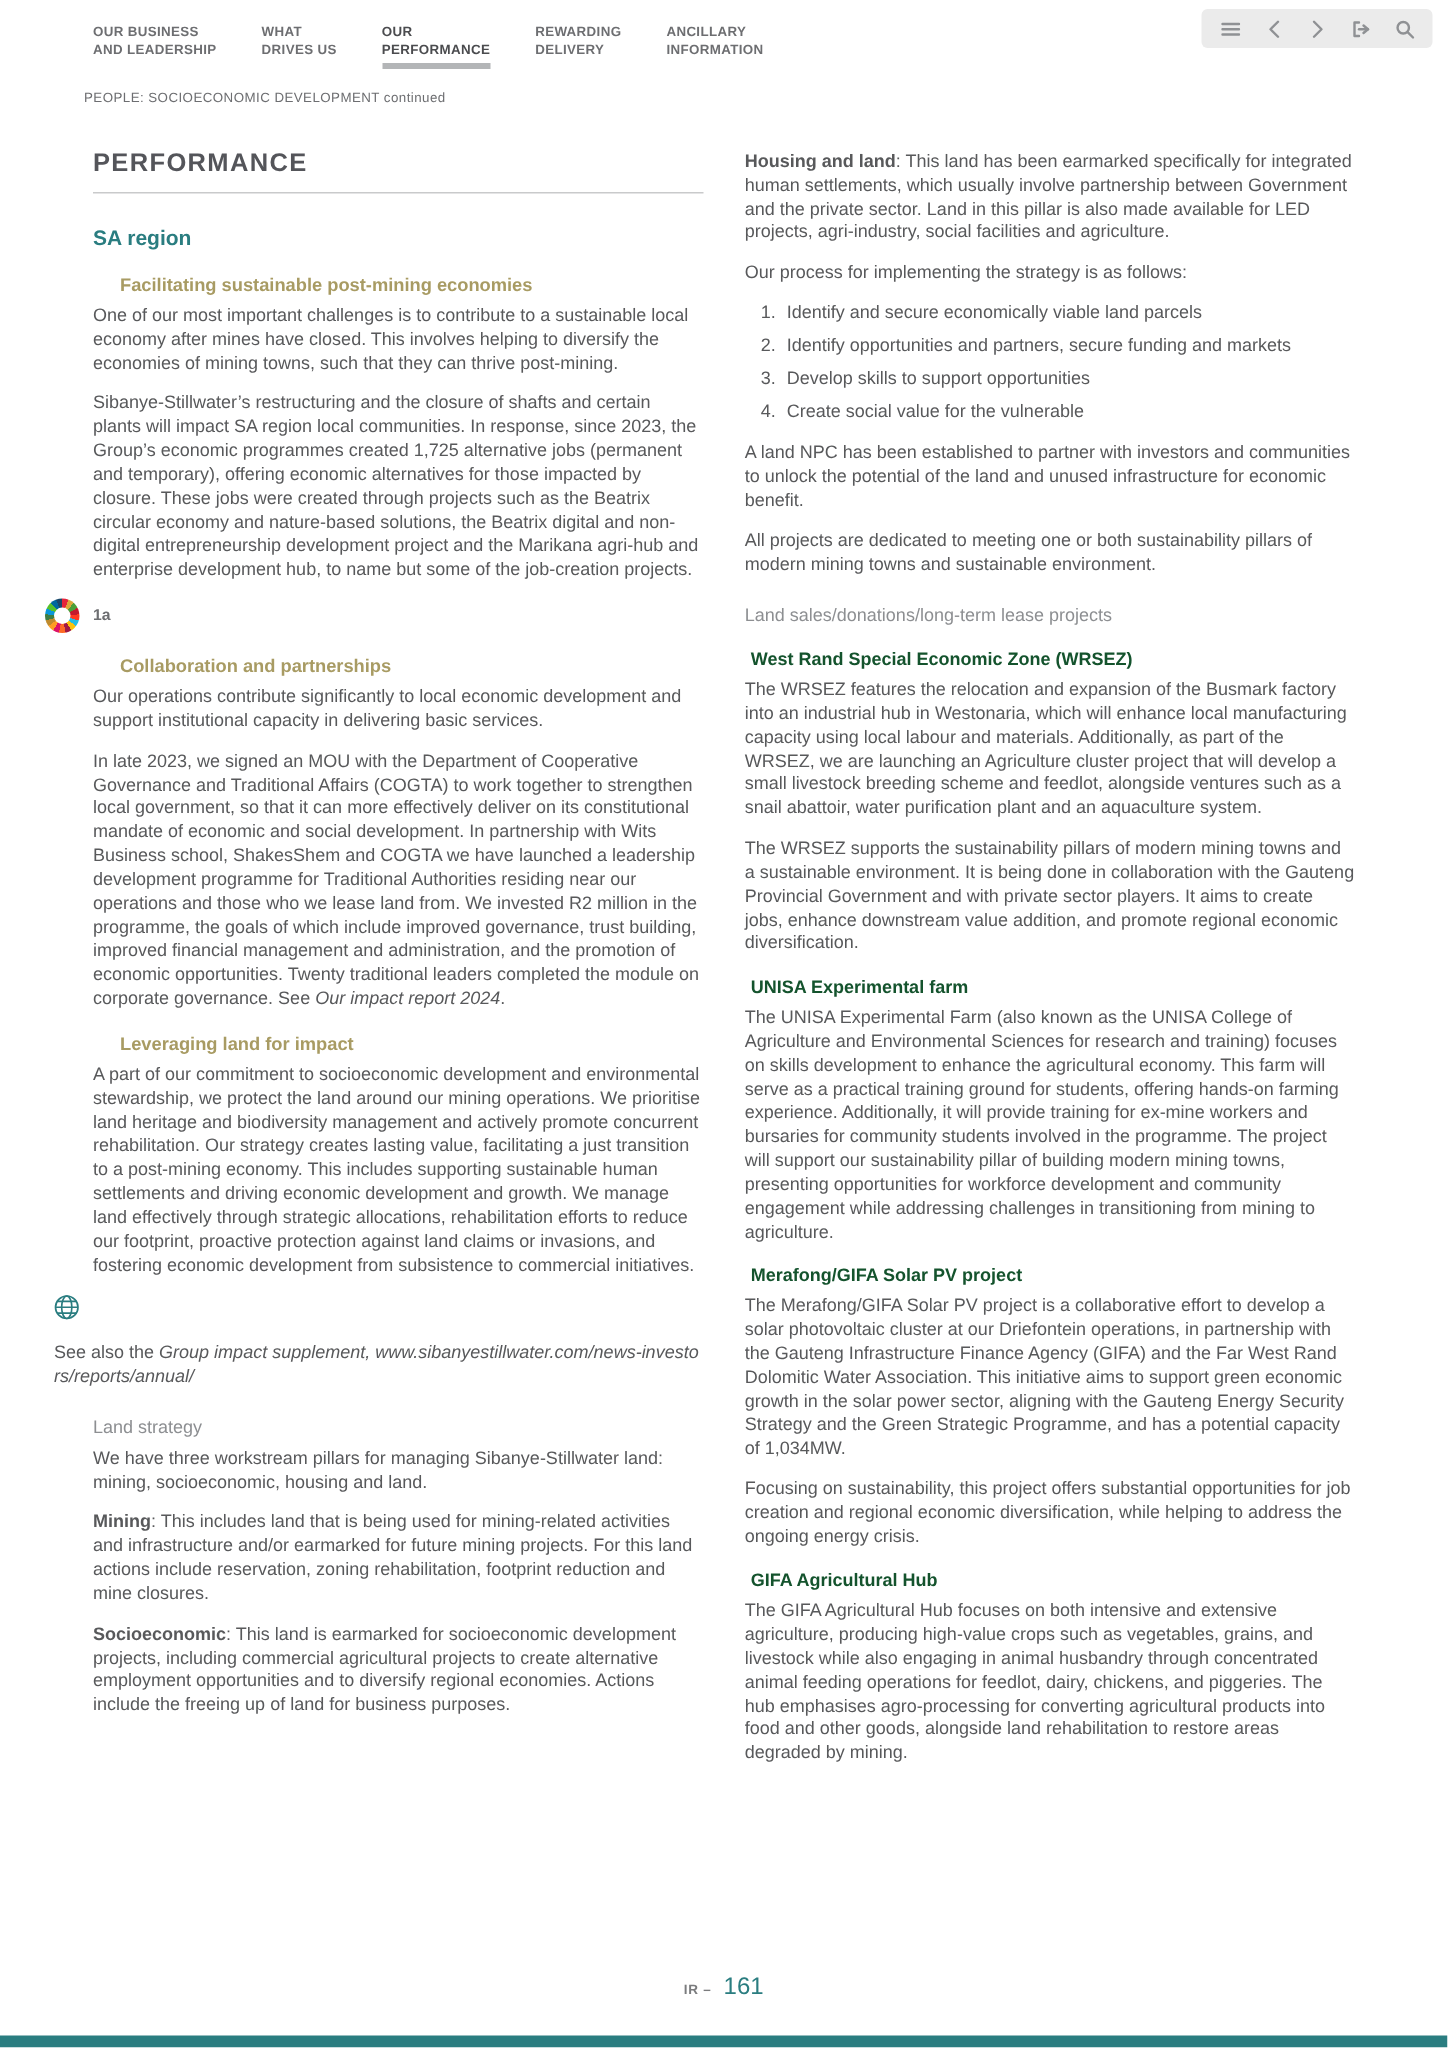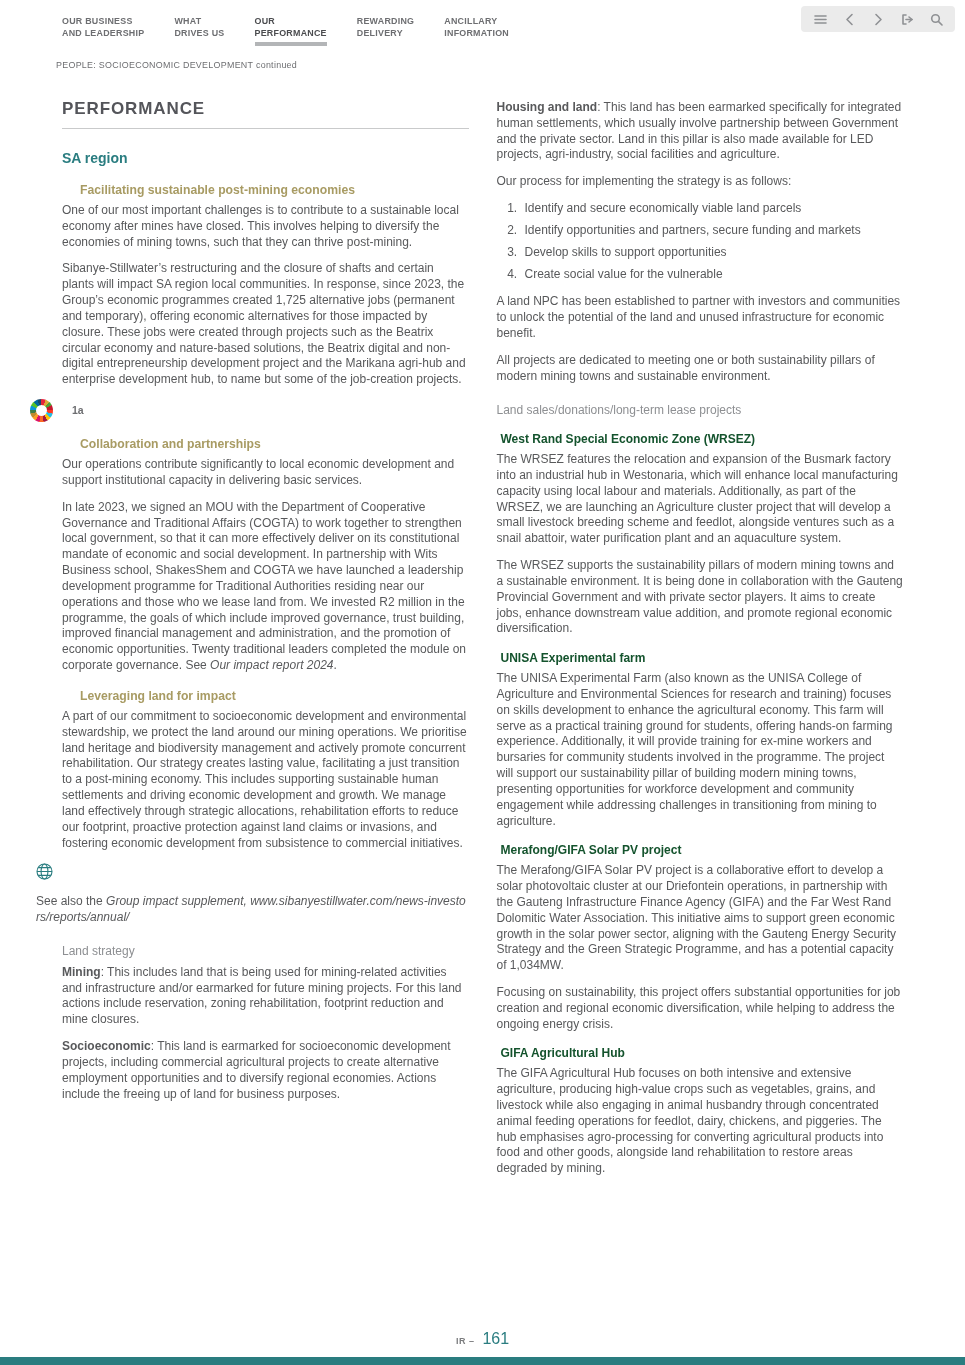--- a/index.html
+++ b/index.html
@@ -33,38 +33,38 @@
   h4.teal { font-size:12px; font-weight:700; color:#14532d; margin:14px 0 4px 4px; }
 
   p { margin:0 0 11px 0; }
   p b { font-weight:700; }
   .first-gap { margin-top:2px; }
 
   ol.steps { margin:0 0 12px 0; padding-left:24px; }
   ol.steps li { margin-bottom:6px; padding-left:4px; }
 
   
-  .sdg-row { display:flex; align-items:center; gap:19px; margin:4px 0 10px -32px; }
+  .sdg-row { display:flex; align-items:center; gap:9px; margin:4px 0 10px -32px; }
   .sdg-wheel { width:23px; height:23px; border-radius:50%; position:relative; flex:0 0 auto;
     background:conic-gradient(#e5243b 0 21deg,#dda63a 21deg 42deg,#4c9f38 42deg 63deg,#c5192d 63deg 85deg,
       #ff3a21 85deg 106deg,#26bde2 106deg 127deg,#fcc30b 127deg 148deg,#a21942 148deg 169deg,
       #fd6925 169deg 191deg,#dd1367 191deg 212deg,#fd9d24 212deg 233deg,#bf8b2e 233deg 254deg,
       #3f7e44 254deg 275deg,#0a97d9 275deg 296deg,#56c02b 296deg 318deg,#00689d 318deg 339deg,#19486a 339deg 360deg); }
   .sdg-wheel::after { content:""; position:absolute; left:6px; top:6px; width:11px; height:11px; border-radius:50%; background:#fff; }
   .sdg-label { font-size:10.5px; font-weight:700; color:#6d6e71; }
 
   
   .seealso-row { display:flex; align-items:flex-start; gap:9px; margin:6px 0 14px -26px;flex-direction:column; }
   .globe { flex:0 0 auto; margin-top:1px; }
   .seealso-text { font-size:12px; }
   .seealso-text i { font-style:italic; }
   .url { word-break:break-all; }
 
   
-  .footer { position:absolute; left:0; right:0; bottom:16px; display:flex; align-items:baseline; justify-content:center; gap:8px;margin-top:40px; }
+  .footer { position:absolute; left:0; right:0; bottom:30px; display:flex; align-items:baseline; justify-content:center; gap:8px;margin-top:40px; }
   .footer .ir { font-size:9px; font-weight:700; letter-spacing:.5px; color:#7b7c7e; }
   .footer .pagenum { font-size:16px; color:#2a7d80; }
   .bottom-bar { position:absolute; left:0; right:0; bottom:0; height:8px; background:#2a7d80; }
 </style>
 </head>
 <body>
 
 <header class="topbar">
   <nav class="nav">
     <div class="nav-item">
@@ -153,20 +153,21 @@
         <svg width="17" height="17" viewBox="0 0 17 17" fill="none" stroke="#2a7d80" stroke-width="1.1">
           <circle cx="8.5" cy="8.5" r="7.5"></circle>
           <ellipse cx="8.5" cy="8.5" rx="3.4" ry="7.5"></ellipse>
           <path d="M1 8.5h15M2.2 4.6h12.6M2.2 12.4h12.6"></path>
         </svg>
       </span>
       <span class="seealso-text"><span>See also the </span><i>Group impact supplement</i><i>, </i><i class="url">www.sibanyestillwater.com/news-investors/reports/annual/</i></span>
     </div>
 
     <h3 class="gray">Land strategy</h3>
+    <p>We have three workstream pillars for managing Sibanye-Stillwater land: mining, socioeconomic, housing and land.</p>
     <p><b>Mining</b><span>: This includes land that is being used for mining-related activities and infrastructure and/or earmarked for future mining projects. For this land actions include reservation, zoning rehabilitation, footprint reduction and mine closures.</span></p>
     <p><b>Socioeconomic</b><span>: This land is earmarked for socioeconomic development projects, including commercial agricultural projects to create alternative employment opportunities and to diversify regional economies. Actions include the freeing up of land for business purposes.</span></p>
   </section>
 
   <section class="col">
     <p class="first-gap"><b>Housing and land</b><span>: This land has been earmarked specifically for integrated human settlements, which usually involve partnership between Government and the private sector. Land in this pillar is also made available for LED projects, agri-industry, social facilities and agriculture.</span></p>
 
     <p>Our process for implementing the strategy is as follows:</p>
     <ol class="steps">
       <li>Identify and secure economically viable land parcels</li>

